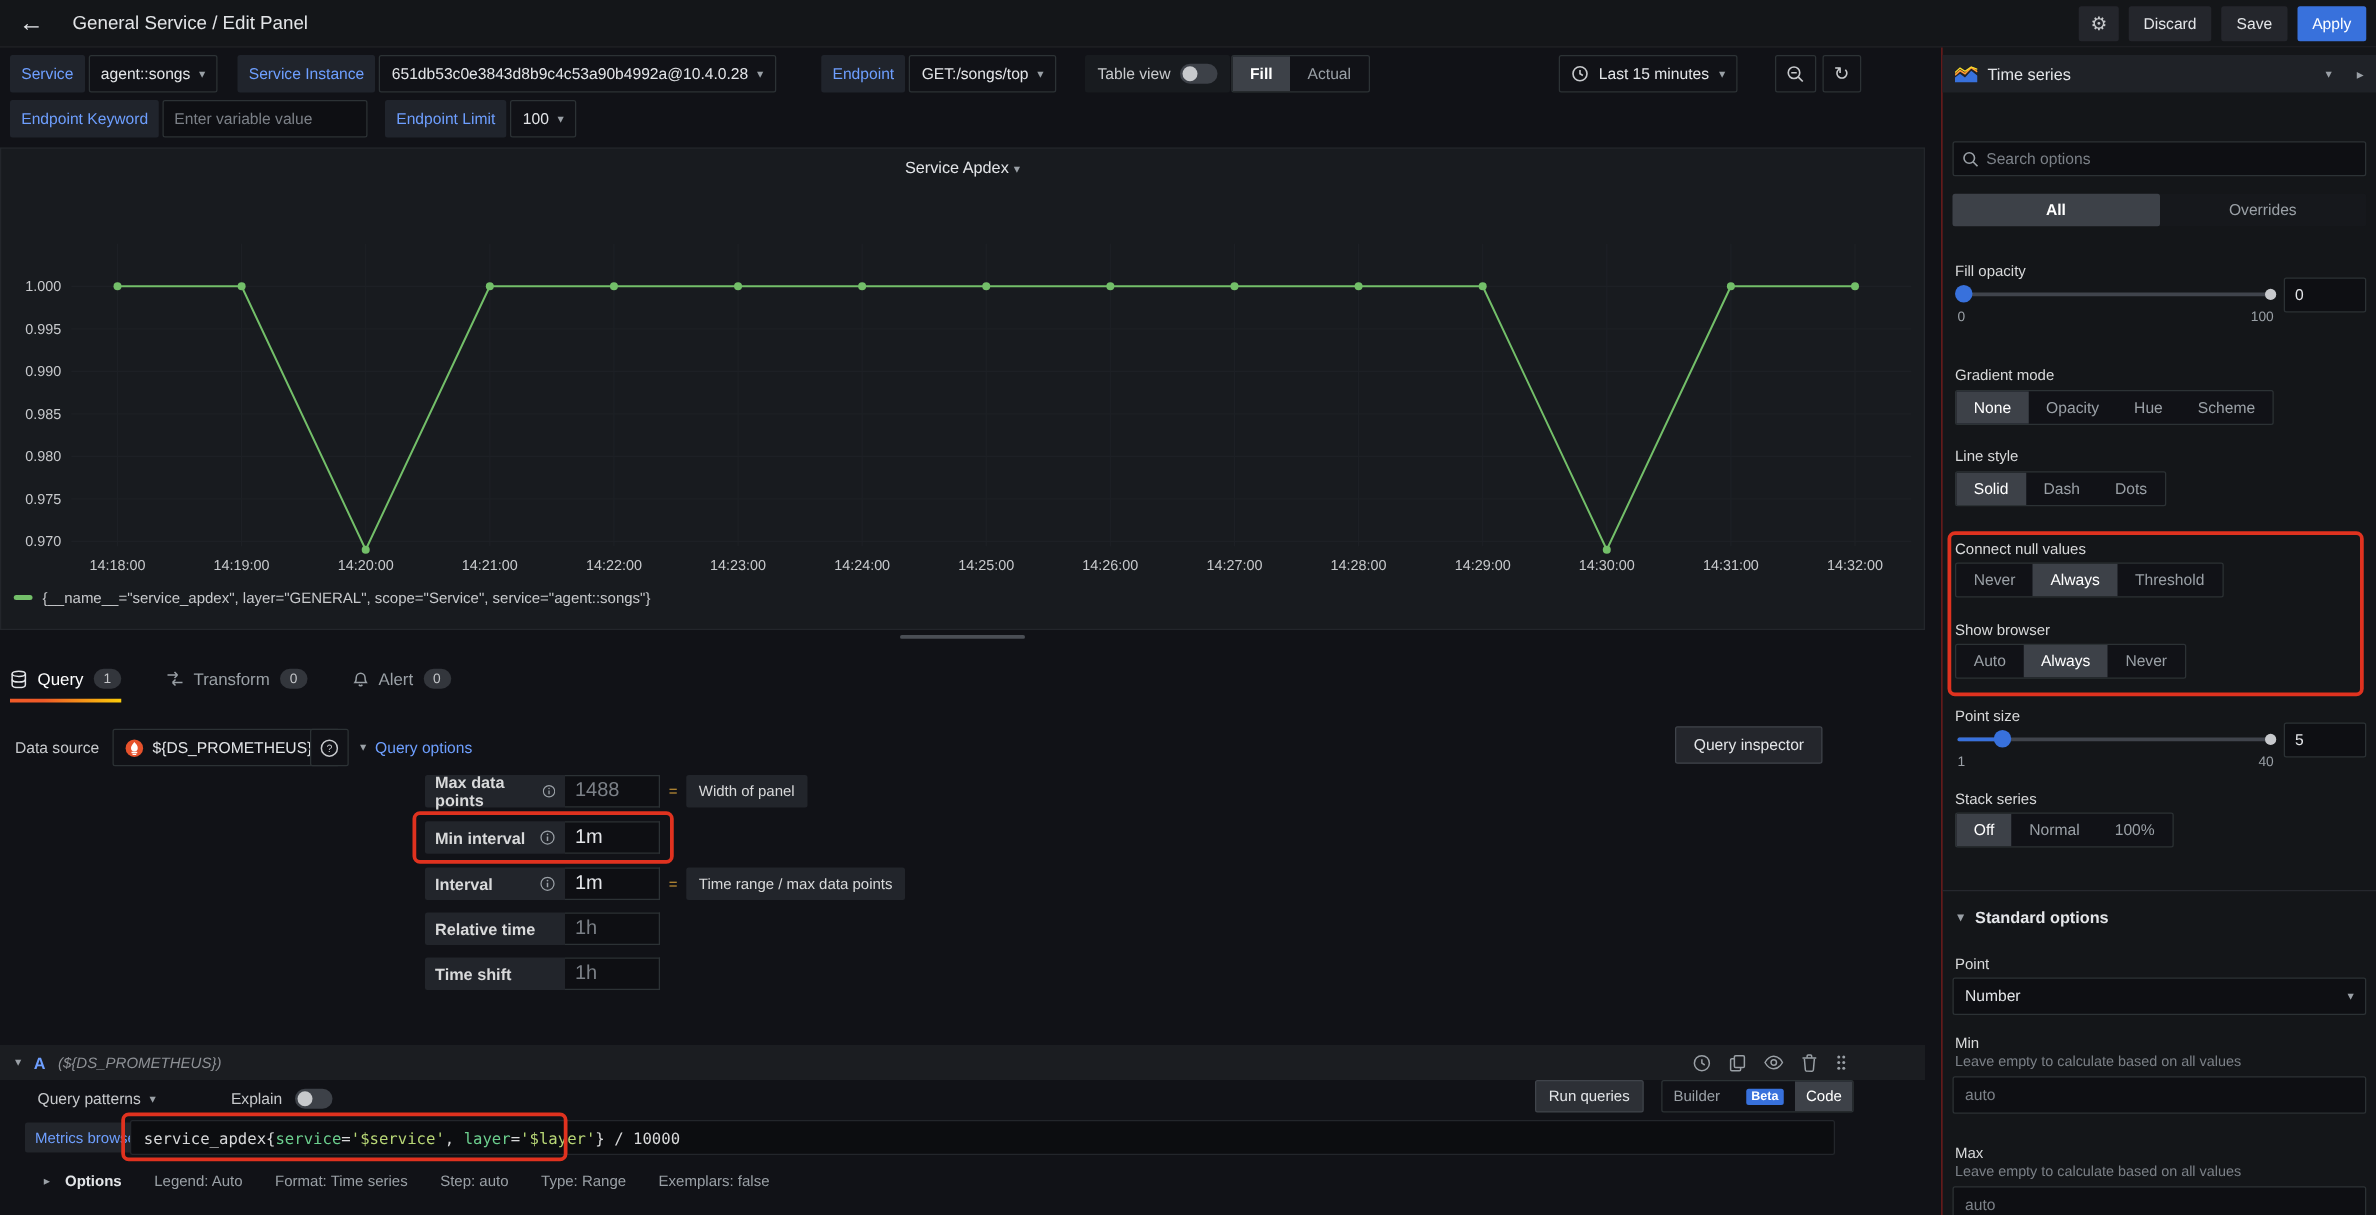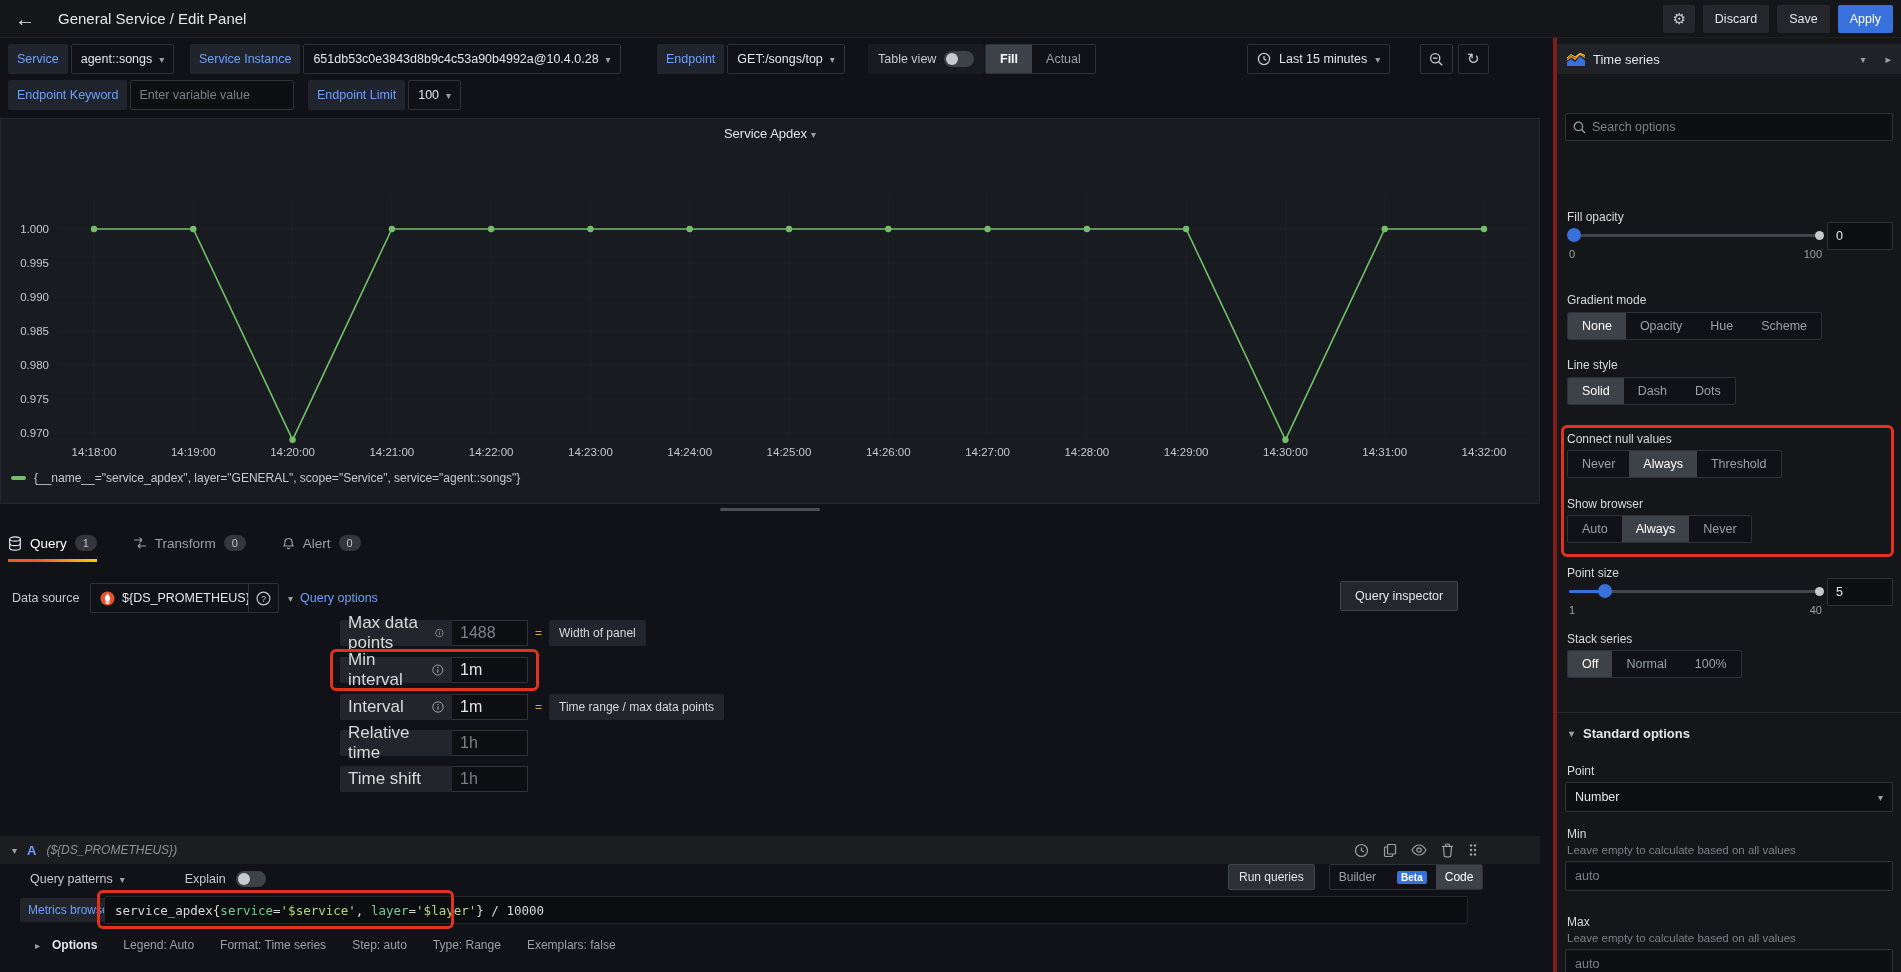--- a/index.html
+++ b/index.html
@@ -53,21 +53,21 @@
   .tab .badge { min-width:22px; height:16px; border-radius:9px; background:#33363c; color:#c3c5c8; font-size:11px; display:flex; align-items:center; justify-content:center; padding:0 6px; font-weight:400; }
   .tab-underline { position:absolute; bottom:0; left:0; width:100%; height:3px; background:linear-gradient(90deg,#f05a28 30%,#fbca0a 99%); }
 
   
   .ds-row { position:absolute; top:545px; left:0; right:0; height:30px; }
   .lbl-plain { font-size:12.5px; color:#c7c9cc; }
   .blue-link { color:#6e9fff; font-size:12.5px; font-weight:500; cursor:pointer; }
   .qi-btn { position:absolute; left:1340px; top:-2px; height:30px; padding:0 14px; display:inline-flex; align-items:center; background:#24262c; border:1px solid #40444b; border-radius:2px; color:#e3e5e8; font-size:12.5px; cursor:pointer; }
 
   .opt-row { position:absolute; left:340px; height:26px; display:flex; align-items:stretch; }
-  .opt-label { width:112px; background:#22252b; display:flex; align-items:center; padding:0 8px; font-size:17px; color:#d8d9da; font-weight:400; justify-content:space-between; border-radius:2px 0 0 2px; }
+  .opt-label { width:112px; background:#22252b; display:flex; align-items:center; padding:0 8px; font-size:13px; color:#d8d9da; font-weight:700; justify-content:space-between; border-radius:2px 0 0 2px; }
   .opt-label .i-ic { color:#9aa0a6; }
   .opt-input { width:76px; background:#0e0f13; border:1px solid #2c3235; border-left:none; color:#e3e5e8; font-size:16px; padding:0 8px; font-family:"Liberation Sans",sans-serif; }
   .opt-input.dim { color:#7b8087; }
   .opt-eq { display:flex; align-items:center; padding:0 7px; color:#d9a23b; font-size:12px; }
   .opt-desc { background:#22252b; display:flex; align-items:center; padding:0 10px; font-size:12px; color:#d8d9da; border-radius:2px; }
 
   
   .rowA { position:absolute; top:798px; left:0; width:1540px; height:28px; background:#1b1d21; display:flex; align-items:center; gap:10px; padding:0 12px; }
   .rowA .aletter { color:#6e9fff; font-weight:700; font-size:13px; }
   .rowA .dsname { color:#8e9196; font-style:italic; font-size:12px; }
@@ -87,21 +87,21 @@
   .tok-plain { color:#d8d9da; } .tok-label { color:#6ccf8e; } .tok-string { color:#b8d776; }
 
   .footer-row { position:absolute; top:900px; left:35px; display:flex; align-items:center; gap:26px; font-size:12px; color:#9aa0a6; }
   .footer-row .opt-bold { color:#e3e5e8; font-weight:600; }
   .footer-row .fchev { color:#9aa0a6; font-size:10px; margin-right:-14px; }
 
   
   .redbox { position:absolute; border:3px solid #e0321f; border-radius:6px; pointer-events:none; z-index:5; }
 
   
-  .sidebar { position:absolute; left:1553px; top:38px; width:348px; height:934px; background:#141619; border-left:4px solid #7f1d1d; }
+  .sidebar { position:absolute; left:1553px; top:38px; width:348px; height:934px; background:#141619; border-left:1px solid #7f1d1d; }
   .viz-bar { position:absolute; top:6px; left:0; right:0; height:30px; background:#1f2227; display:flex; align-items:center; gap:8px; padding:0 10px; cursor:pointer; }
   .viz-bar .name { font-size:13px; color:#e3e5e8; font-weight:500; flex:1; }
   .search-box { position:absolute; top:75px; left:8px; right:8px; height:28px; background:#0e0f13; border:1px solid #2c3235; border-radius:2px; display:flex; align-items:center; padding:0 7px; gap:6px; }
   .search-box input { flex:1; background:transparent; border:none; outline:none; color:#e3e5e8; font-size:12.5px; font-family:"Liberation Sans",sans-serif; }
   .search-box input::placeholder { color:#7b8087; }
   .side-tabs { position:absolute; top:117px; left:8px; right:8px; height:26px; display:flex; background:#16181c; border-radius:2px; }
   .side-tab { flex:1; display:flex; align-items:center; justify-content:center; font-size:12.5px; color:#9aa0a6; cursor:pointer; border-radius:2px; }
   .side-tab.sel { background:#3d4148; color:#fff; font-weight:600; }
   .fld-label { position:absolute; left:10px; font-size:12px; font-weight:500; color:#d8d9da; }
   .slider { position:absolute; left:12px; width:253px; height:14px; }
@@ -488,20 +488,24 @@
     </div>
 
     <div class="search-box">
       <svg class="ic" width="13" height="13" viewBox="0 0 13 13">
           <circle cx="5.4" cy="5.4" r="4.2" fill="none" stroke="#9aa0a6" stroke-width="1.3"></circle>
           <line x1="8.6" y1="8.6" x2="12" y2="12" stroke="#9aa0a6" stroke-width="1.4"></line>
         </svg>
       <input placeholder="Search options" style="">
     </div>
 
+    <div class="side-tabs">
+      <span class="side-tab sel">All</span>
+      <span class="side-tab">Overrides</span>
+    </div>
 
     <span class="fld-label" style="top:172px;">Fill opacity</span>
     <div class="slider" style="top:190px;">
       <span class="track"></span>
         <span class="end-dot"></span>
         <span class="knob" style="left:-2px;"></span>
     </div>
     <div class="slider-minmax" style="top:210px;">
       <span>0</span>
         <span>100</span>

